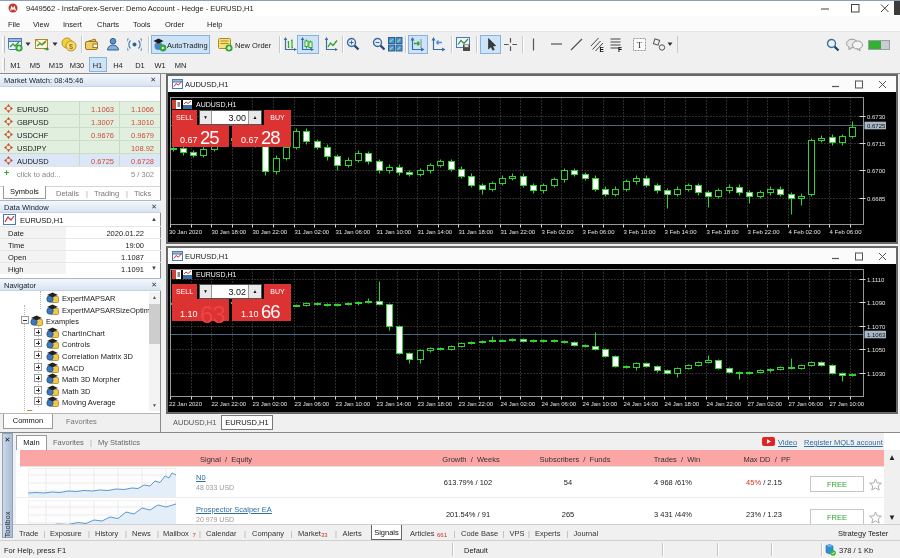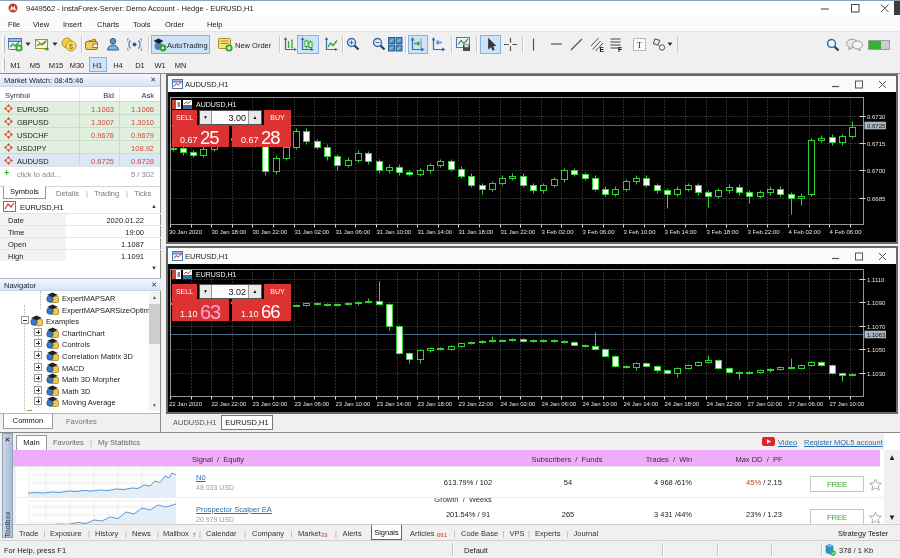--- a/index.html
+++ b/index.html
@@ -225,27 +225,20 @@
     <span class="abs" style="left:77px;top:5px;transform:translateX(-50%);color:#222;">M30</span>
     <div class="abs" style="left:88.5px;top:1px;width:18px;height:15px;background:#cde3f8;border:1px solid #88b3dd;"></div>
     <span class="abs" style="left:97.5px;top:5px;transform:translateX(-50%);color:#222;">H1</span>
     <span class="abs" style="left:118px;top:5px;transform:translateX(-50%);color:#222;">H4</span>
     <span class="abs" style="left:140px;top:5px;transform:translateX(-50%);color:#222;">D1</span>
     <span class="abs" style="left:160px;top:5px;transform:translateX(-50%);color:#222;">W1</span>
     <span class="abs" style="left:180.5px;top:5px;transform:translateX(-50%);color:#222;">MN</span>
   </div>
 <div class="abs" style="left:0;top:73px;width:161px;height:359px;background:#fff;border-top:1px solid #8a8a8a;border-right:1px solid #8a8a8a;font-size:7.5px;">
     <div class="cap" style="border-bottom:1px solid #c5d3e6;">Market Watch: 08:45:46<span class="x">✕</span></div>
-    <div class="abs" style="left:0;top:14px;width:160px;height:13px;">
-      <span class="abs" style="left:5px;top:3px;color:#333;">Symbol</span>
-      <span class="abs" style="right:46px;top:3px;color:#333;">Bid</span>
-      <span class="abs" style="right:6px;top:3px;color:#333;">Ask</span>
-      <span class="abs" style="left:79px;top:0;width:1px;height:13px;background:#ececec;"></span>
-      <span class="abs" style="left:119px;top:0;width:1px;height:13px;background:#ececec;"></span>
-    </div>
     <div class="abs" style="left:0;top:27px;width:160px;height:13px;background:#e1efdf;border-top:1px solid #cddbcb;">
       <svg class="abs" style="left:4px;top:2px" width="9" height="9" viewBox="0 0 9 9">
         <path d="M4.5 0 L6.4 2.7 L2.6 2.7 Z M4.5 9 L2.6 6.3 L6.4 6.3 Z M0 4.5 L2.7 2.6 L2.7 6.4 Z M9 4.5 L6.3 6.4 L6.3 2.6 Z" fill="#c94b2e"></path>
       </svg>
       <span class="abs" style="left:17px;top:2.5px;color:#1a1a1a;">EURUSD</span>
       <span class="abs" style="right:46px;top:2.5px;color:#d24a38;">1.1063</span>
       <span class="abs" style="right:6px;top:2.5px;color:#d24a38;">1.1066</span>
       <span class="abs" style="left:79px;top:0;width:1px;height:13px;background:#cbd9c9;"></span>
       <span class="abs" style="left:119px;top:0;width:1px;height:13px;background:#cbd9c9;"></span>
     </div>
@@ -297,20 +290,21 @@
     <div class="abs" style="left:0;top:112px;width:136px;height:14px;">
       <div class="abs" style="left:0;top:0;width:160px;height:1px;background:#d5d5d5;"></div>
       <div class="abs" style="left:3px;top:0px;width:43px;height:13px;background:#fff;border:1px solid #9a9a9a;border-top:none;text-align:center;color:#111;padding-top:1px;">Symbols</div>
       <span class="abs" style="left:56px;top:3px;color:#777;">Details</span>
       <span class="abs" style="left:86px;top:3px;color:#aaa;">|</span>
       <span class="abs" style="left:94px;top:3px;color:#777;">Trading</span>
       <span class="abs" style="left:126px;top:3px;color:#aaa;">|</span>
       <span class="abs" style="left:134px;top:3px;color:#777;">Ticks</span>
     </div>
     <div class="abs" style="left:0;top:126px;width:161px;">
+      <div class="cap" style="border-top:1px solid #aab8cc;border-bottom:1px solid #c5d3e6;">Data Window<span class="x">✕</span></div>
       <div style="position:relative;height:13px;">
         <svg class="abs" style="left:3px;top:1px" width="13" height="11" viewBox="0 0 13 11">
           <rect x="0.5" y="0.5" width="12" height="10" fill="#fff" stroke="#4a7ab5"></rect>
           <polyline points="2,8 5,3 8,6 11,2" fill="none" stroke="#cc3333" stroke-width="1.2"></polyline>
         </svg>
         <span class="abs" style="left:20px;top:3px;color:#111;">EURUSD,H1</span>
         <span class="abs" style="right:4px;top:3px;color:#444;font-size:6px;">▲</span>
       </div>
       <div style="position:relative;height:12px;border-top:1px solid #e6e6e6;">
         <div class="abs" style="left:0;top:0;width:66px;height:11px;background:#f3f3f3;"></div>
@@ -997,21 +991,21 @@
           <div class="abs" style="left:27px;top:0;width:63px;height:15px;background:#fff;border:1px solid #555;"></div>
           <div class="abs" style="left:28px;top:1px;width:12px;height:13px;background:#e9e9e9;border-right:1px solid #999;text-align:center;font-size:5px;line-height:13px;color:#111;">▼</div>
           <div class="abs" style="left:48px;top:3px;width:26px;font-size:9px;color:#111;text-align:right;">3.02</div>
           <div class="abs" style="left:76px;top:1px;width:13px;height:13px;background:#e9e9e9;border-left:1px solid #999;text-align:center;font-size:5px;line-height:13px;color:#111;">▲</div>
           <div class="abs" style="left:92px;top:0;width:27px;height:15px;background:#dc3232;color:#fff;font-size:7px;text-align:center;line-height:15px;">BUY</div>
         </div>
         <div class="abs" style="left:4px;top:35px;width:119px;height:22px;">
           <div class="abs" style="left:0;top:0;width:57px;height:22px;background:#dc3232;"></div>
           <div class="abs" style="left:60px;top:0;width:59px;height:22px;background:#dc3232;"></div>
           <span class="abs" style="left:8px;top:9.5px;color:#fff;font-size:9px;">1.10</span>
-          <span class="abs" style="left:28px;top:2px;color:#f9a8d4;font-size:20px;letter-spacing:-1px;">63</span>
+          <span class="abs" style="left:28px;top:2px;color:#ef4444;font-size:24px;letter-spacing:-1px;">63</span>
           <span class="abs" style="left:69px;top:9.5px;color:#fff;font-size:9px;">1.10</span>
           <span class="abs" style="left:89px;top:2px;color:#fff;font-size:18.5px;letter-spacing:-1px;">66</span>
         </div>
       </div>
     </div>
     <div class="abs" style="left:0;top:340px;width:739px;height:18px;background:#f0f0f0;">
       <span class="abs" style="left:12px;top:4px;color:#555;">AUDUSD,H1</span>
       <div class="abs" style="left:60px;top:1px;width:52px;height:15px;background:#fff;border:1px solid #777;text-align:center;padding-top:2px;color:#111;">EURUSD,H1</div>
     </div>
   </div>
@@ -1022,23 +1016,23 @@
       <span class="abs" style="left:37px;top:5px;color:#666;">Favorites</span>
       <span class="abs" style="left:74px;top:5px;color:#aaa;">|</span>
       <span class="abs" style="left:82px;top:5px;color:#666;">My Statistics</span>
       <svg class="abs" style="left:746px;top:4px" width="13" height="9" viewBox="0 0 13 9">
         <rect width="13" height="9" rx="2" fill="#e02424"></rect>
         <path d="M5 2.2 L9 4.5 L5 6.8 Z" fill="#fff"></path>
       </svg>
       <span class="abs link" style="left:762px;top:5px;">Video</span>
       <span class="abs link" style="left:788px;top:5px;">Register MQL5 account</span>
     </div>
-    <div class="abs" style="left:12px;top:17px;width:868px;height:17px;background:#f0abfc;border-bottom:1px solid #e3e3e3;color:#333;">
+    <div class="abs" style="left:20px;top:17px;width:868px;height:17px;background:#fca5a5;border-bottom:1px solid #e3e3e3;color:#333;">
       <span class="abs" style="left:180px;top:5px;">Signal&nbsp;&nbsp;/&nbsp;&nbsp;Equity</span>
-      <span class="abs" style="left:451px;top:5px;transform:translateX(-50%);margin-top:40px;">Growth&nbsp;&nbsp;/&nbsp;&nbsp;Weeks</span>
+      <span class="abs" style="left:451px;top:5px;transform:translateX(-50%);">Growth&nbsp;&nbsp;/&nbsp;&nbsp;Weeks</span>
       <span class="abs" style="left:555px;top:5px;transform:translateX(-50%);">Subscribers&nbsp;&nbsp;/&nbsp;&nbsp;Funds</span>
       <span class="abs" style="left:657px;top:5px;transform:translateX(-50%);">Trades&nbsp;&nbsp;/&nbsp;&nbsp;Win</span>
       <span class="abs" style="left:747px;top:5px;transform:translateX(-50%);">Max DD&nbsp;&nbsp;/&nbsp;&nbsp;PF</span>
     </div>
     <div class="abs" style="left:16px;top:34px;width:868px;height:31px;border-bottom:1px solid #ececec;">
       <svg class="abs" style="left:12px;top:1px" width="148" height="29" viewBox="0 0 148 29">
         <rect width="148" height="29" fill="#fdfdfd" stroke="#e8e8e8"></rect>
         <line x1="18" y1="0" x2="18" y2="29" stroke="#ececec"></line>
         <line x1="42" y1="0" x2="42" y2="29" stroke="#ececec"></line>
         <line x1="66" y1="0" x2="66" y2="29" stroke="#ececec"></line>

